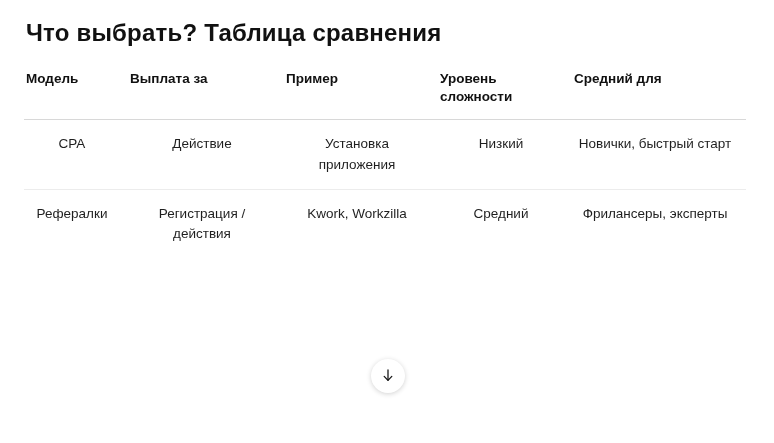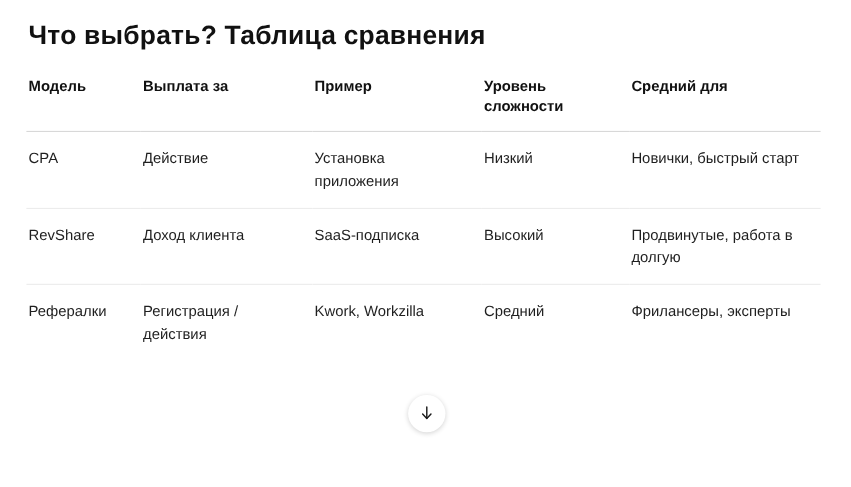--- a/index.html
+++ b/index.html
@@ -43,21 +43,21 @@
     font-size: 13.5px;
     font-weight: bold;
     color: #111111;
     padding: 0 10px 13px 2px;
     vertical-align: top;
     line-height: 1.35;
     border-bottom: 1px solid #d8d8d8;
     margin-left: 22px;
   }
   table.cmp td {
-    text-align: left;
+    text-align: center;
     font-size: 13.5px;
     font-weight: normal;
     color: #1f1f1f;
     padding: 14px 10px 14px 2px;
     vertical-align: top;
     line-height: 1.5;
     border-bottom: 1px solid #ececec;
   }
   table.cmp tr:last-child td {
     border-bottom: none;
@@ -128,27 +128,20 @@
     </thead>
     <tbody>
       <tr>
         <td class="col-0">CPA</td>
         <td class="col-1">Действие</td>
         <td class="col-2">Установка приложения</td>
         <td class="col-3">Низкий</td>
         <td class="col-4">Новички, быстрый старт</td>
       </tr>
       <tr>
-        <td class="col-0">RevShare</td>
-        <td class="col-1">Доход клиента</td>
-        <td class="col-2">SaaS-подписка</td>
-        <td class="col-3">Высокий</td>
-        <td class="col-4">Продвинутые, работа в долгую</td>
-      </tr>
-      <tr>
         <td class="col-0">Рефералки</td>
         <td class="col-1">Регистрация / действия</td>
         <td class="col-2">Kwork, Workzilla</td>
         <td class="col-3">Средний</td>
         <td class="col-4">Фрилансеры, эксперты</td>
       </tr>
     </tbody>
   </table>
 
   <div class="scroll-hint">

